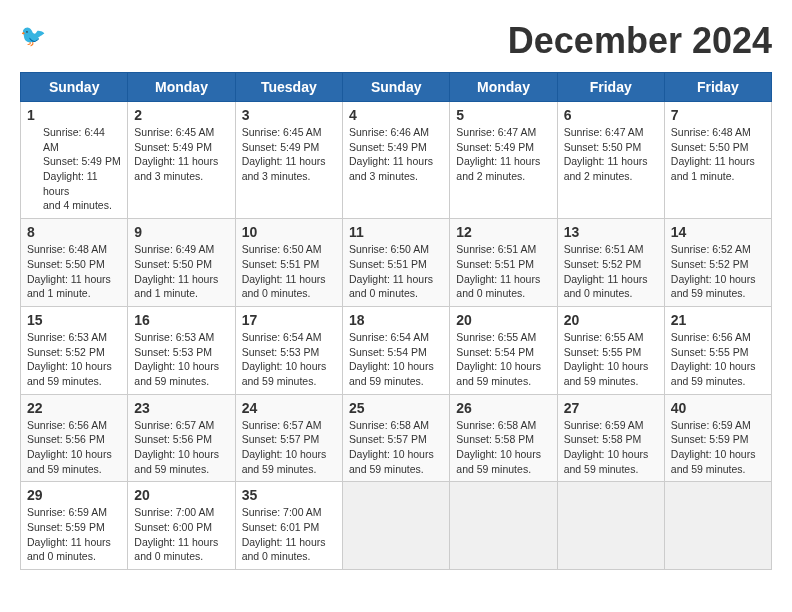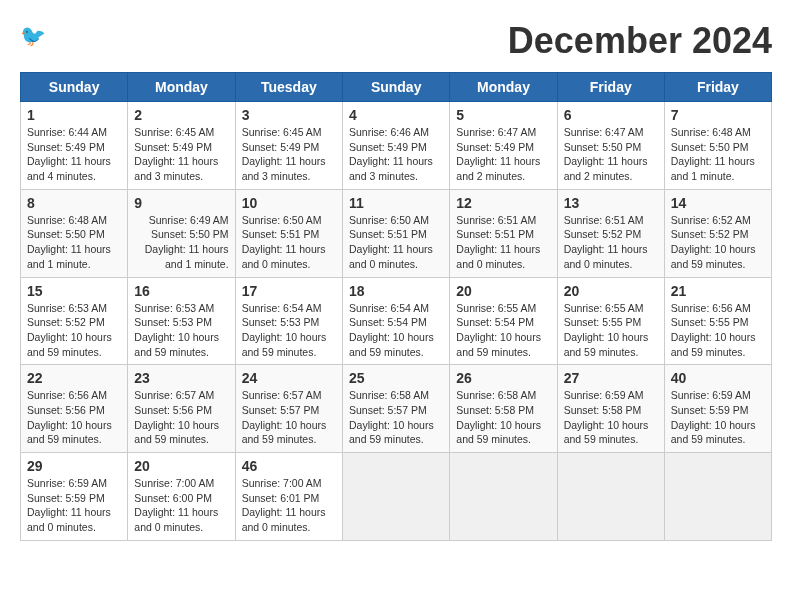--- a/index.html
+++ b/index.html
@@ -92,21 +92,21 @@
       <th>Sunday</th>
       <th>Monday</th>
       <th>Friday</th>
       <th>Friday</th>
     </tr>
   </thead>
   <tbody id="calendar-body">
   <tr>
         <td>
           <span class="day-num">1</span>
-          <div class="day-info" style="white-space: pre-wrap;">Sunrise: 6:44 AM
+          <div class="day-info" style="white-space: pre-wrap; margin-left: 16px;">Sunrise: 6:44 AM
 Sunset: 5:49 PM
 Daylight: 11 hours
 and 4 minutes.</div>
         </td>
         <td>
           <span class="day-num">2</span>
           <div class="day-info" style="white-space: pre-wrap;">Sunrise: 6:45 AM
 Sunset: 5:49 PM
 Daylight: 11 hours
 and 3 minutes.</div>
@@ -150,21 +150,21 @@
       <tr>
         <td>
           <span class="day-num">8</span>
           <div class="day-info" style="white-space: pre-wrap;">Sunrise: 6:48 AM
 Sunset: 5:50 PM
 Daylight: 11 hours
 and 1 minute.</div>
         </td>
         <td>
           <span class="day-num">9</span>
-          <div class="day-info" style="white-space: pre-wrap; text-align: right;">Sunrise: 6:49 AM
+          <div class="day-info" style="white-space: pre-wrap;">Sunrise: 6:49 AM
 Sunset: 5:50 PM
 Daylight: 11 hours
 and 1 minute.</div>
         </td>
         <td>
           <span class="day-num">10</span>
           <div class="day-info" style="white-space: pre-wrap;">Sunrise: 6:50 AM
 Sunset: 5:51 PM
 Daylight: 11 hours
 and 0 minutes.</div>
@@ -309,21 +309,21 @@
 and 0 minutes.</div>
         </td>
         <td>
           <span class="day-num">20</span>
           <div class="day-info" style="white-space: pre-wrap;">Sunrise: 7:00 AM
 Sunset: 6:00 PM
 Daylight: 11 hours
 and 0 minutes.</div>
         </td>
         <td>
-          <span class="day-num">46</span>
+          <span class="day-num">35</span>
           <div class="day-info" style="white-space: pre-wrap;">Sunrise: 7:00 AM
 Sunset: 6:01 PM
 Daylight: 11 hours
 and 0 minutes.</div>
         </td>
         <td class="empty-cell"></td>
         <td class="empty-cell"></td>
         <td class="empty-cell"></td>
         <td class="empty-cell"></td>
       </tr>

